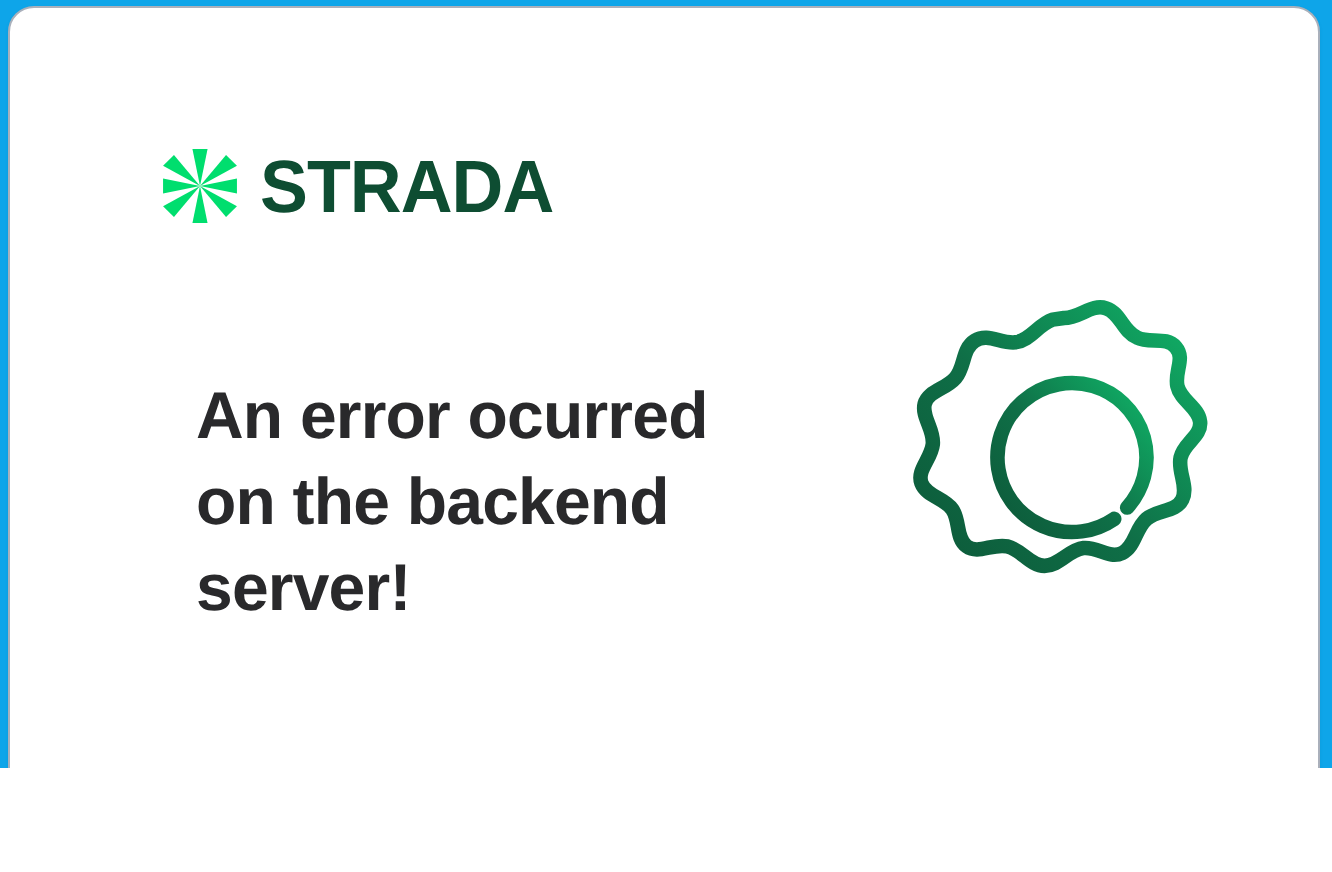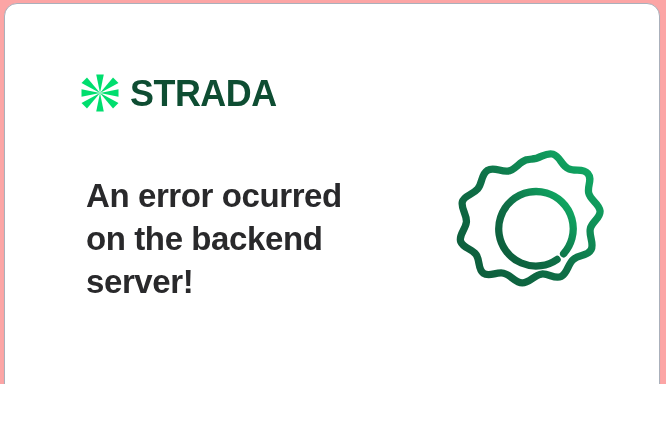--- a/index.html
+++ b/index.html
@@ -10,21 +10,21 @@
 
   body {
     font-family: "Liberation Sans", sans-serif;
     -webkit-font-smoothing: antialiased;
   }
 
   #screen {
     position: relative;
     width: 666px;
     height: 384px;
-    background: #fca5a5;
+    background: #0ea5e9;
     overflow: hidden;
   }
 
   
   .card {
     position: absolute;
     left: 4px;
     top: 3px;
     width: 656px;
     height: 428px;
@@ -63,21 +63,21 @@
     transform: scaleX(0.97);
     transform-origin: left center;
   }
 
   
   .headline {
     position: absolute;
     left: 77px;
     top: 166px;
     width: 300px;
-    margin: 4px;
+    margin: 16px;
     font-family: "Liberation Sans", sans-serif;
     font-size: 33px;
     font-weight: 700;
     line-height: 43px;
     letter-spacing: -0.4px;
     color: #29292b;
     white-space: pre-line;
   }
 
   

